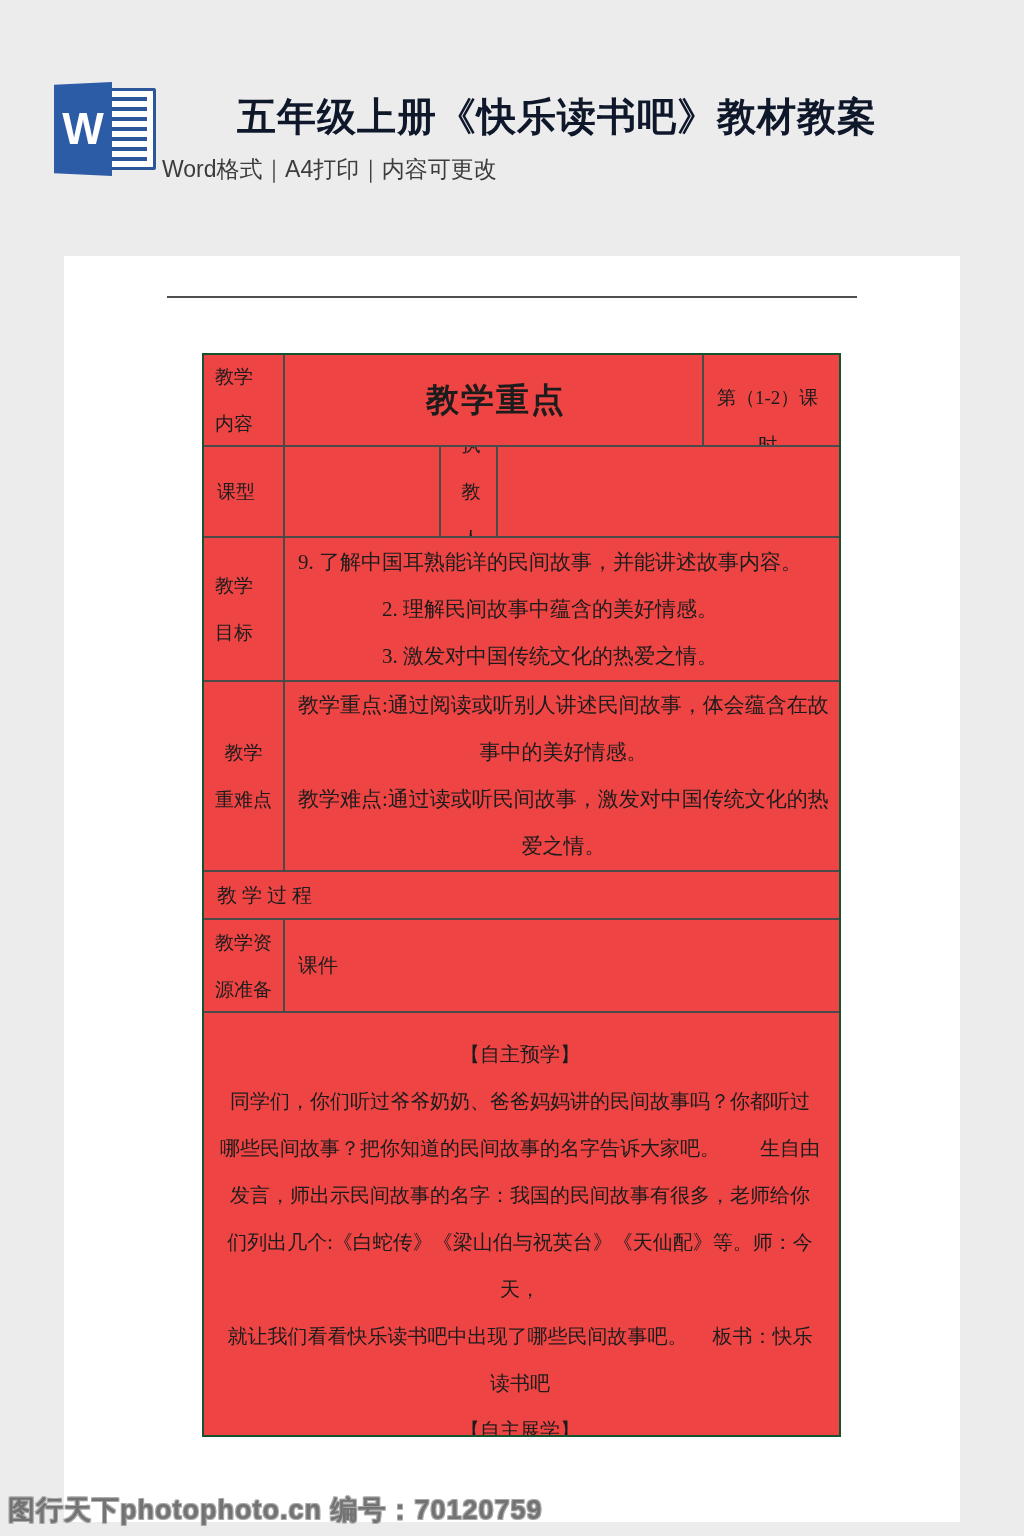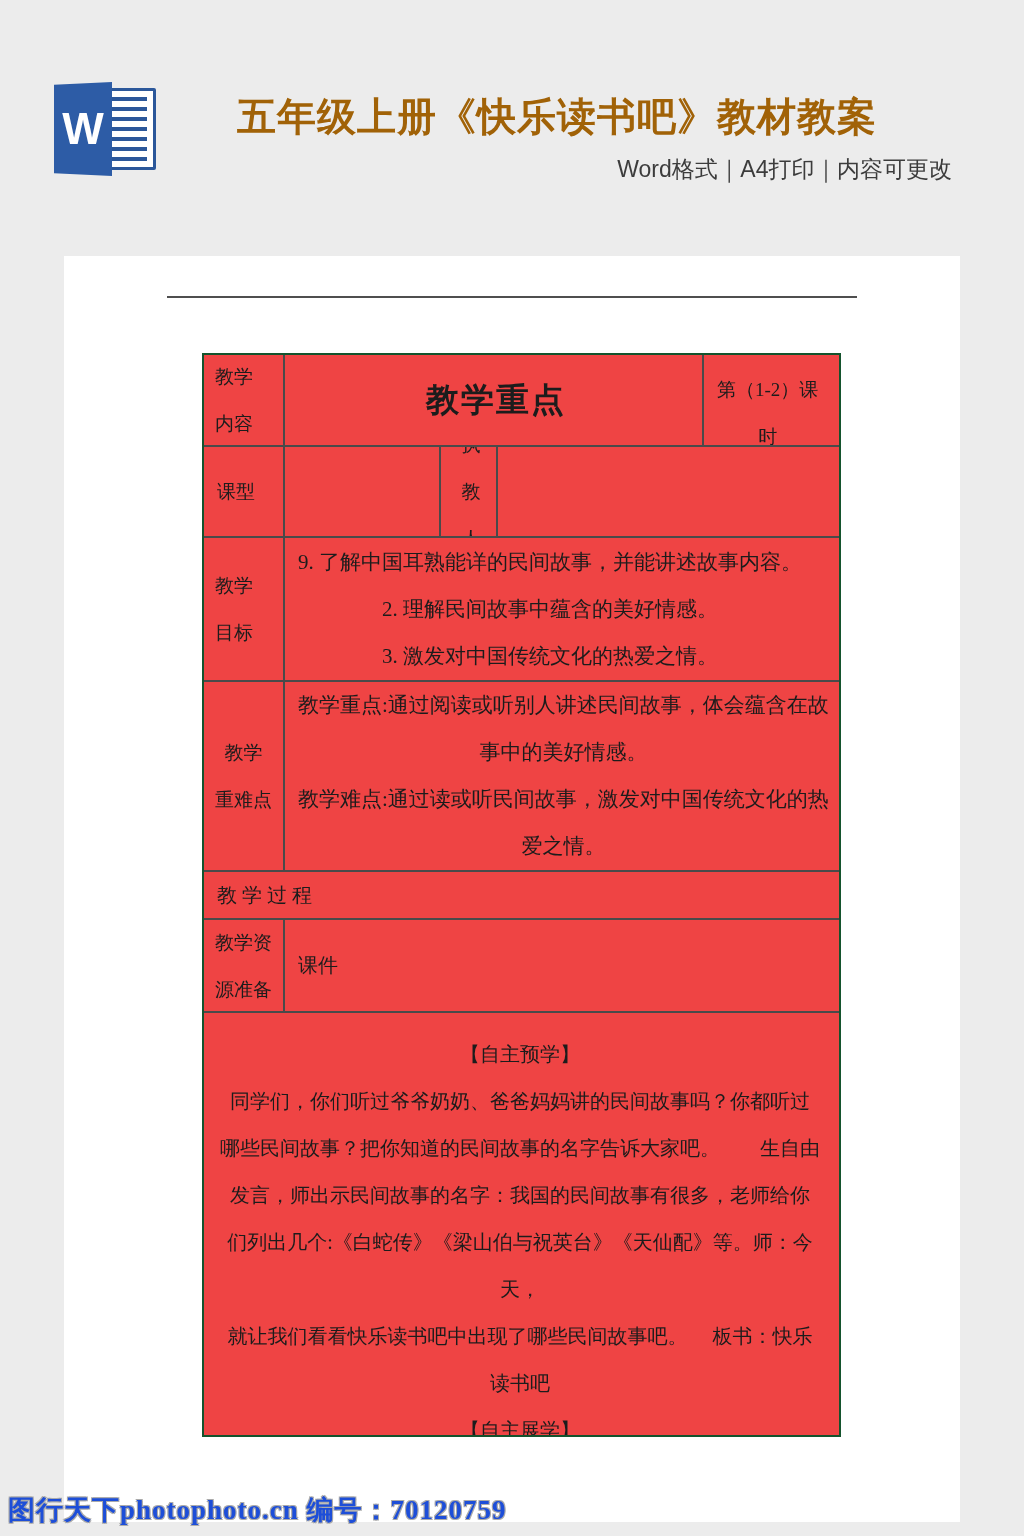--- a/index.html
+++ b/index.html
@@ -26,25 +26,25 @@
     display:flex; align-items:center; justify-content:center;
     clip-path:polygon(0 3%,100% 0,100% 100%,0 97%);
   }
   .word-icon .panel span {
     font-family:"Liberation Sans","DejaVu Sans",sans-serif;
     font-weight:bold; font-size:44px; color:#ffffff; line-height:1;
   }
   .hdr-title {
     position:absolute; left:162px; top:90px; width:790px; text-align:center;
     font-family:"Liberation Sans","DejaVu Sans",sans-serif;
-    font-weight:bold; font-size:39px; color:#a16207; letter-spacing:1px;
+    font-weight:bold; font-size:39px; color:#0f172a; letter-spacing:1px;
     white-space:nowrap;
   }
   .hdr-sub {
-    position:absolute; left:162px; top:154px; width:790px; text-align:right;
+    position:absolute; left:162px; top:154px; width:790px; text-align:left;
     font-family:"Liberation Sans","DejaVu Sans",sans-serif;
     font-size:23px; color:#3c3c3c;
   }
 
   
   .page {
     position:absolute; left:64px; top:256px; width:896px; height:1266px;
     background:#ffffff;
   }
   .divider { position:absolute; left:103px; top:40px; width:690px; height:2px; background:#4f4f4f; }
@@ -68,31 +68,31 @@
   .r1 { height:92px;  grid-template-columns:81px 419px 1fr; }
   .r2 { height:91px;  grid-template-columns:81px 156px 57px 122px 84px 1fr; }
   .r3 { height:144px; grid-template-columns:81px 1fr; }
   .r4 { height:190px; grid-template-columns:81px 1fr; }
   .r5 { height:93px;  grid-template-columns:81px 1fr; }
   .r6 { height:48px;  grid-template-columns:1fr; }
   .r7 { height:422px; grid-template-columns:1fr; }
 
   .lab { padding-left:11px; }
   .title-cell { justify-content:center; font-size:33px; font-weight:bold; letter-spacing:2px; }
-  .session-cell { align-items:flex-start; padding-top:11px; }
+  .session-cell { align-items:flex-start; padding-top:19px; }
   .body-cell { font-size:21px; }
   .process-cell { font-size:20px; }
   .r7 .tcell { align-items:flex-start; padding-top:18px; padding-right:16px; font-size:20px; }
 
   
   .watermark {
     position:absolute; left:8px; top:1492px;
-    font-family:Liberation Serif, serif;
+    font-family:Liberation Sans, sans-serif;
     font-weight:bold; font-size:27px; letter-spacing:1px;
-    color:#1d4ed8;
+    color:#737373;
     text-shadow:-1px -1px 0 #ababab, 1px -1px 0 #ababab, -1px 1px 0 #ababab, 1px 1px 0 #ababab;
     white-space:nowrap;
   }
 </style>
 </head>
 <body>
 
 <div id="canvas">
 
   <div class="word-icon">

